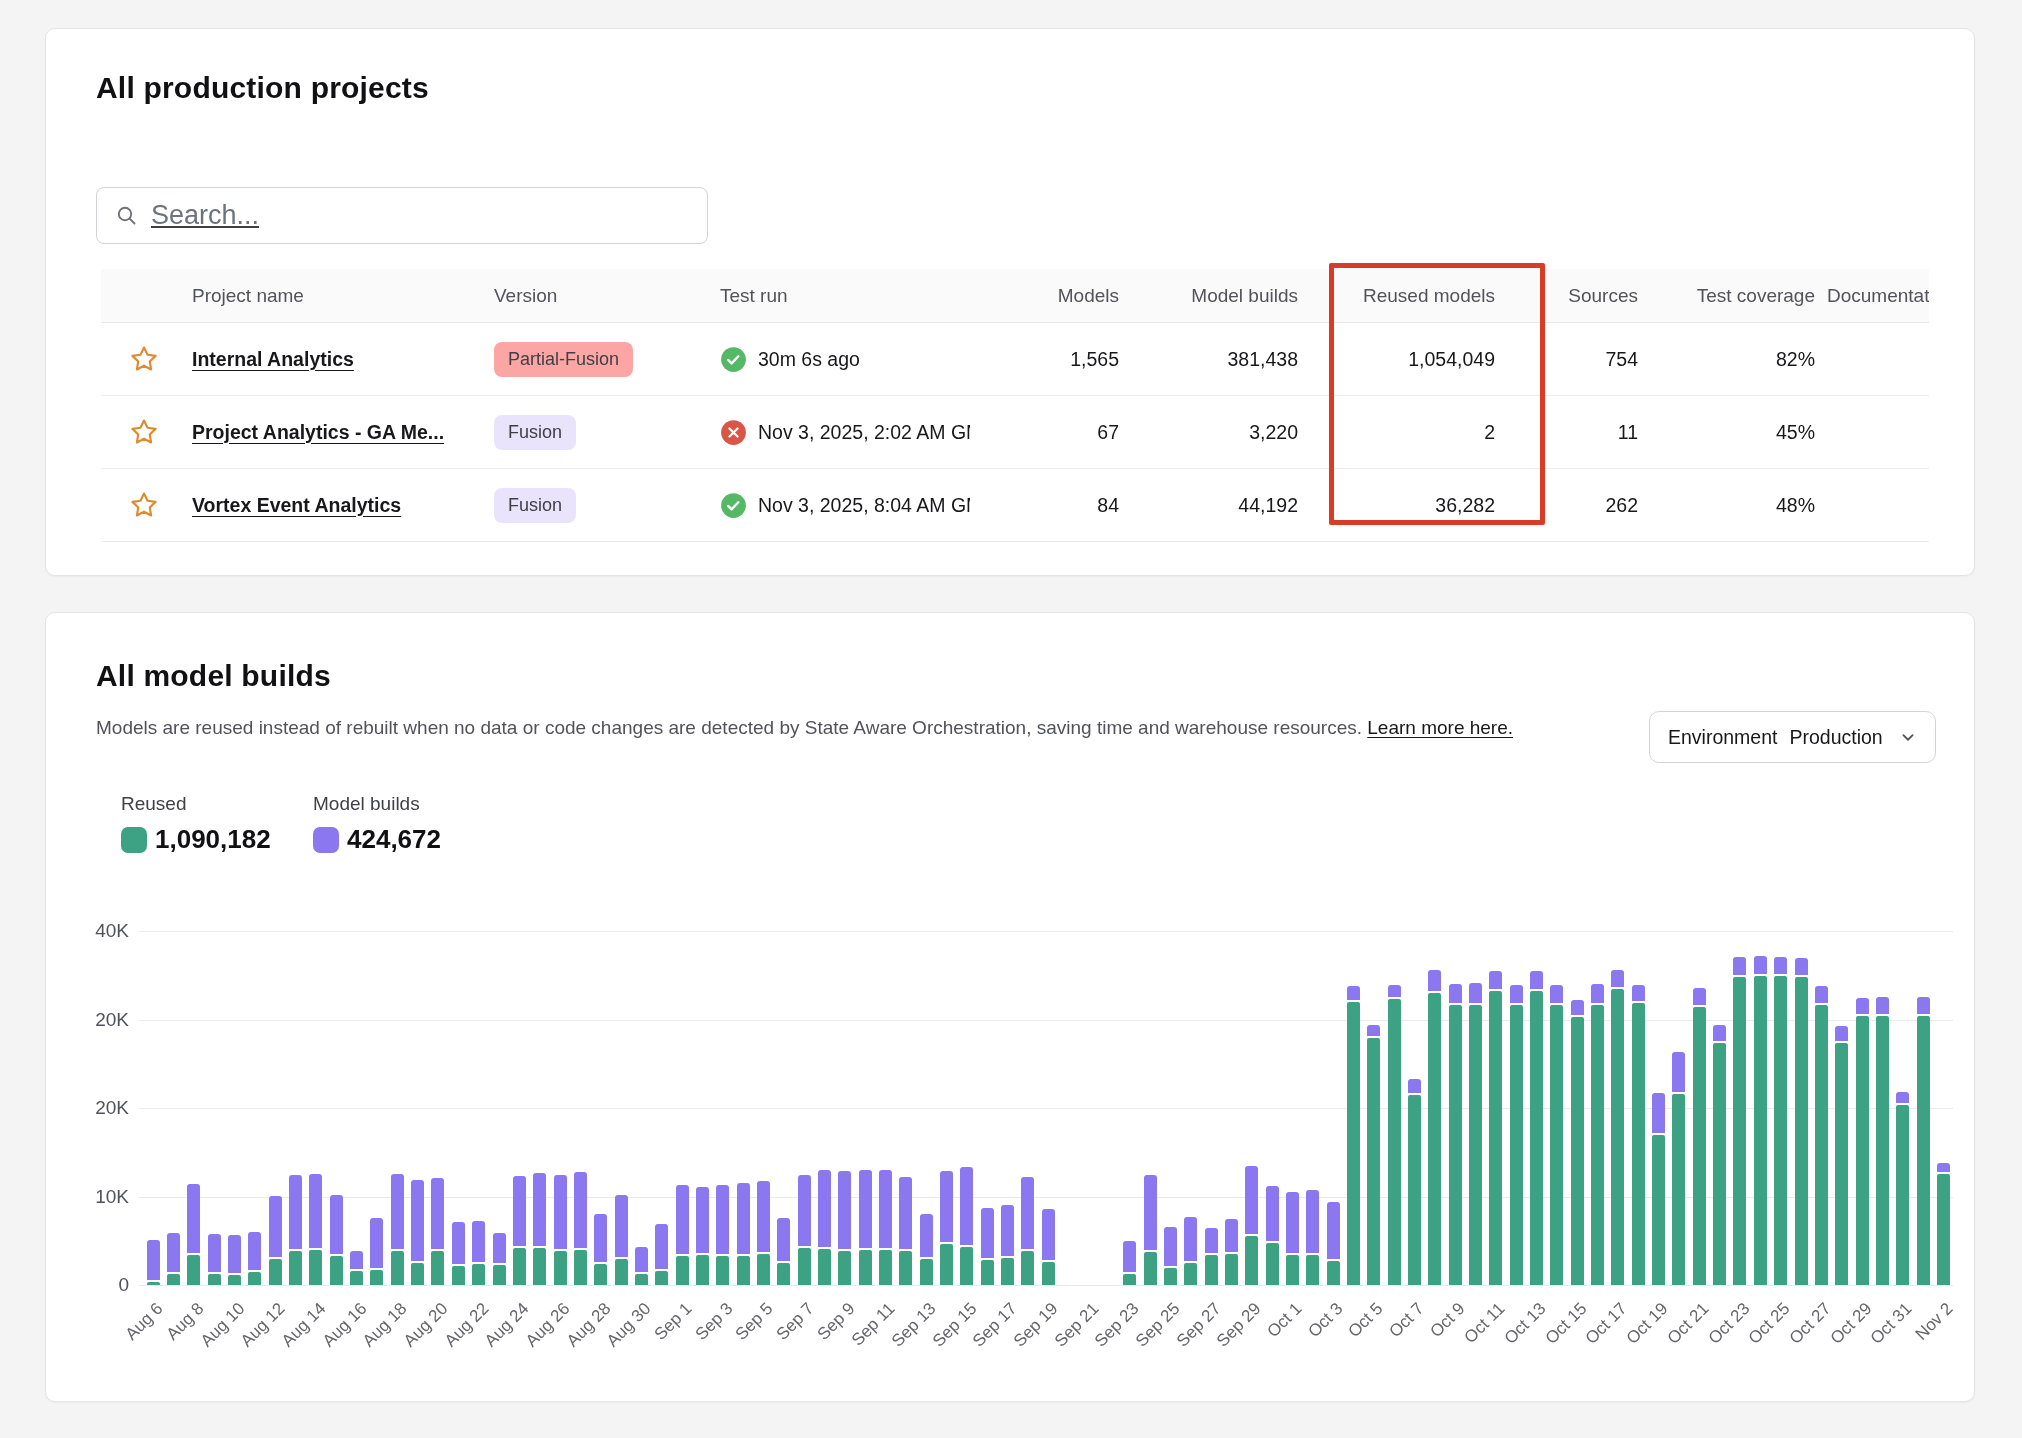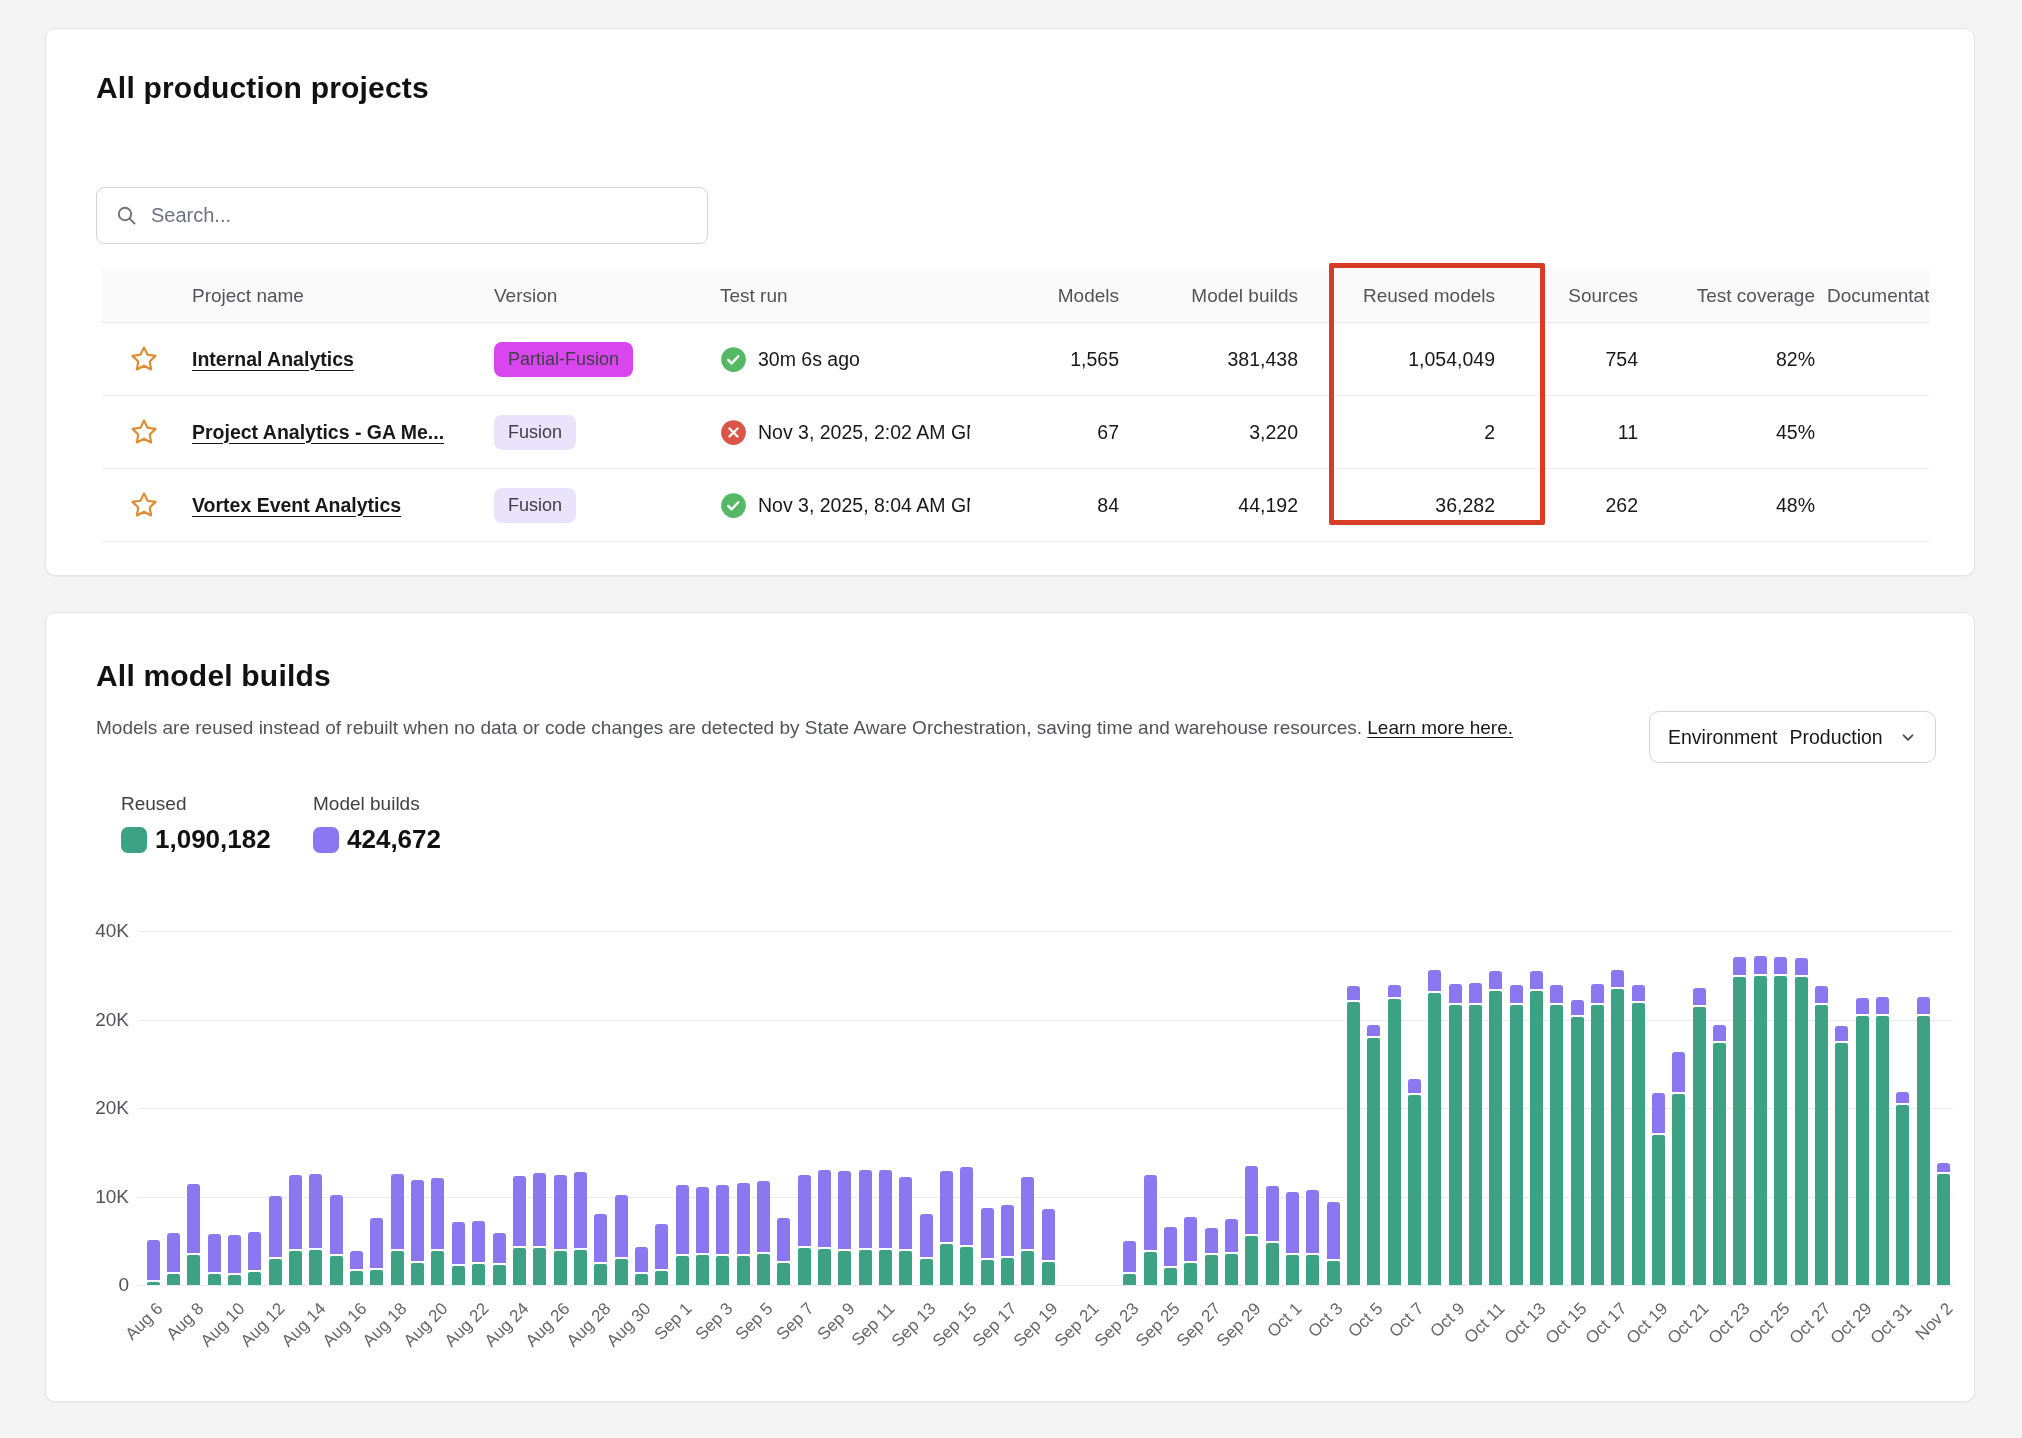--- a/index.html
+++ b/index.html
@@ -15,34 +15,34 @@
   .card-title { position:absolute; left:50px; font-size:30px; font-weight:700; color:#111113; letter-spacing:.2px; }
   .card-sub   { position:absolute; left:50px; font-size:19px; color:#52525b; }
 
   
   .card-projects .card-title { top:42px; }
   .card-projects .card-sub   { top:100px; }
 
   .search-box { position:absolute; left:50px; top:158px; width:612px; height:57px;
                 border:1px solid #d4d4d8; border-radius:8px; display:flex; align-items:center;
                 gap:12px; padding:0 18px; background:#fff; }
-  .search-box input { border:none; outline:none; font-size:20px; color:#be185d; width:100%;
-                      font-family:"Liberation Sans", sans-serif; }
+  .search-box input { border:none; outline:none; font-size:27px; color:#404040; width:100%;
+                      font-family:"Liberation Sans", sans-serif;text-decoration:underline; }
   .search-box input::placeholder { color:#6b7280; }
 
   .ptable { position:absolute; left:55px; top:240px; width:1828px; font-size:19.5px; }
   .trow { display:grid; grid-template-columns:85px 302px 226px 262px 149px 179px 197px 143px 177px 108px;
           align-items:center; height:73px; border-bottom:1px solid #ececee; }
   .trow.thead { height:54px; background:#fafafa; color:#52525b; font-size:19px; border-bottom:1px solid #e8e8ea; }
   .cell { padding:0 6px; white-space:nowrap; overflow:hidden; }
   .col-num { text-align:right; }
   .cell-star { display:flex; justify-content:center; }
   .proj-link { color:#18181b; font-weight:600; text-decoration:underline; text-underline-offset:4px; cursor:pointer; }
   .badge { display:inline-block; padding:7px 14px; border-radius:8px; font-size:18px; color:#3f3f46; }
-  .badge-partial { background:#d946ef; }
+  .badge-partial { background:#fca5a5; }
   .badge-fusion  { background:#e9e4fb; }
   .lastrun { display:flex; align-items:center; gap:11px; }
   .lastrun span { white-space:nowrap; overflow:hidden; }
 
   .highlight-box { position:absolute; left:1283px; top:234px; width:216px; height:262px;
                    border:5px solid #d63c26; border-radius:2px; pointer-events:none; }
 
   
   .card-builds .card-title { top:46px; }
   .card-builds .card-sub   { top:104px; }

